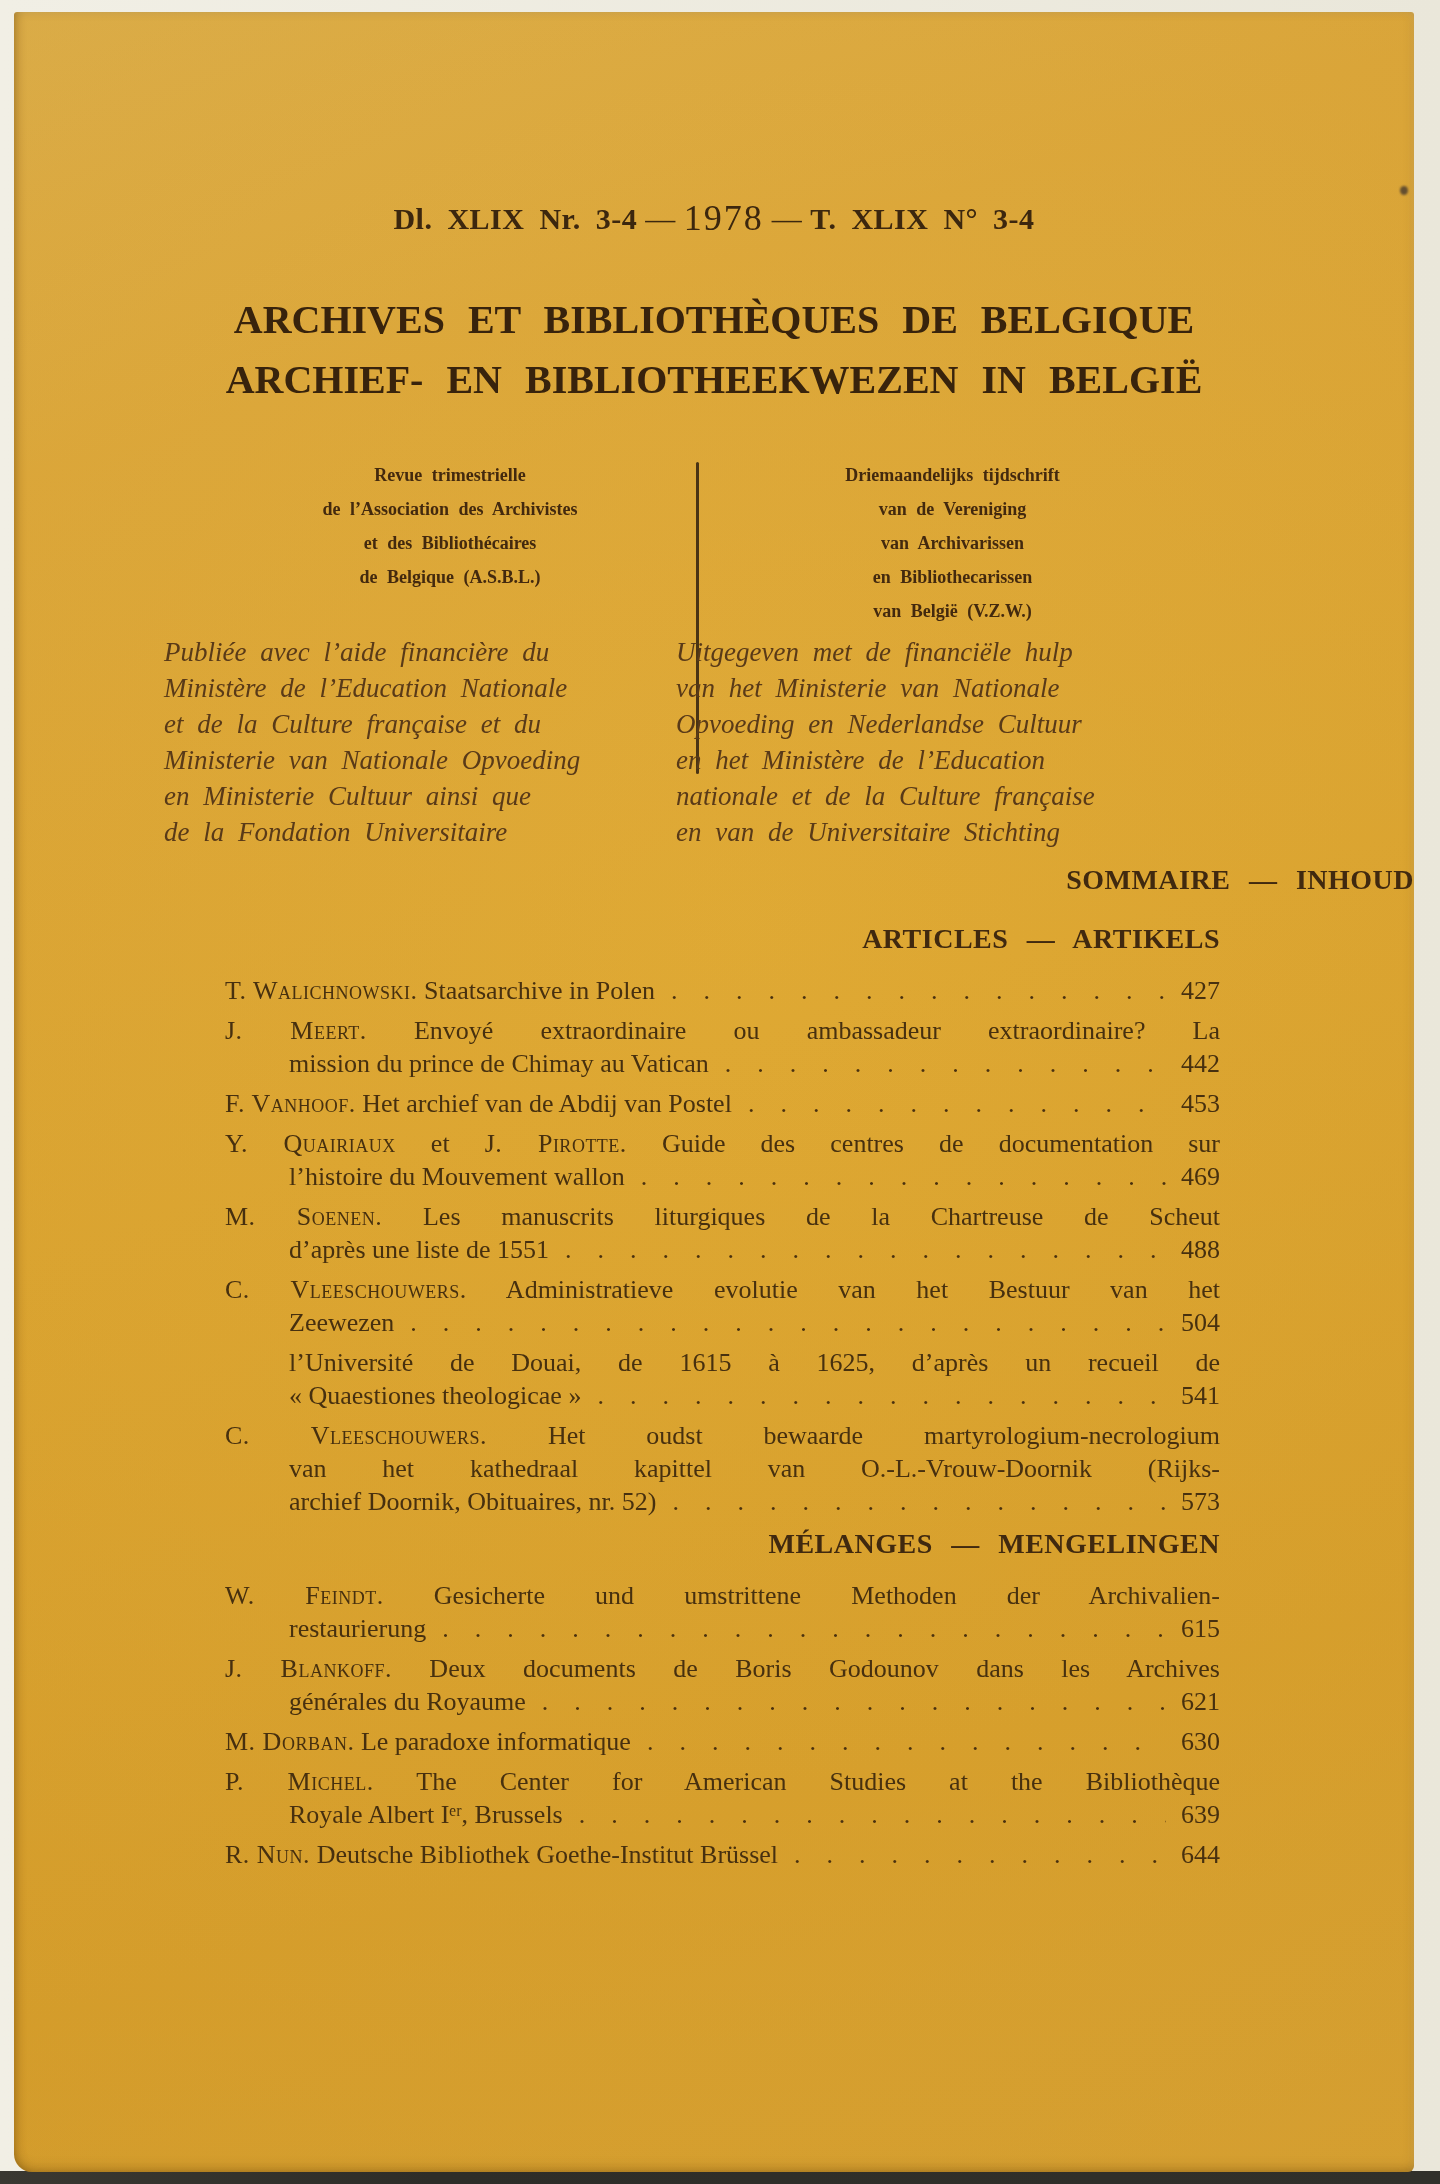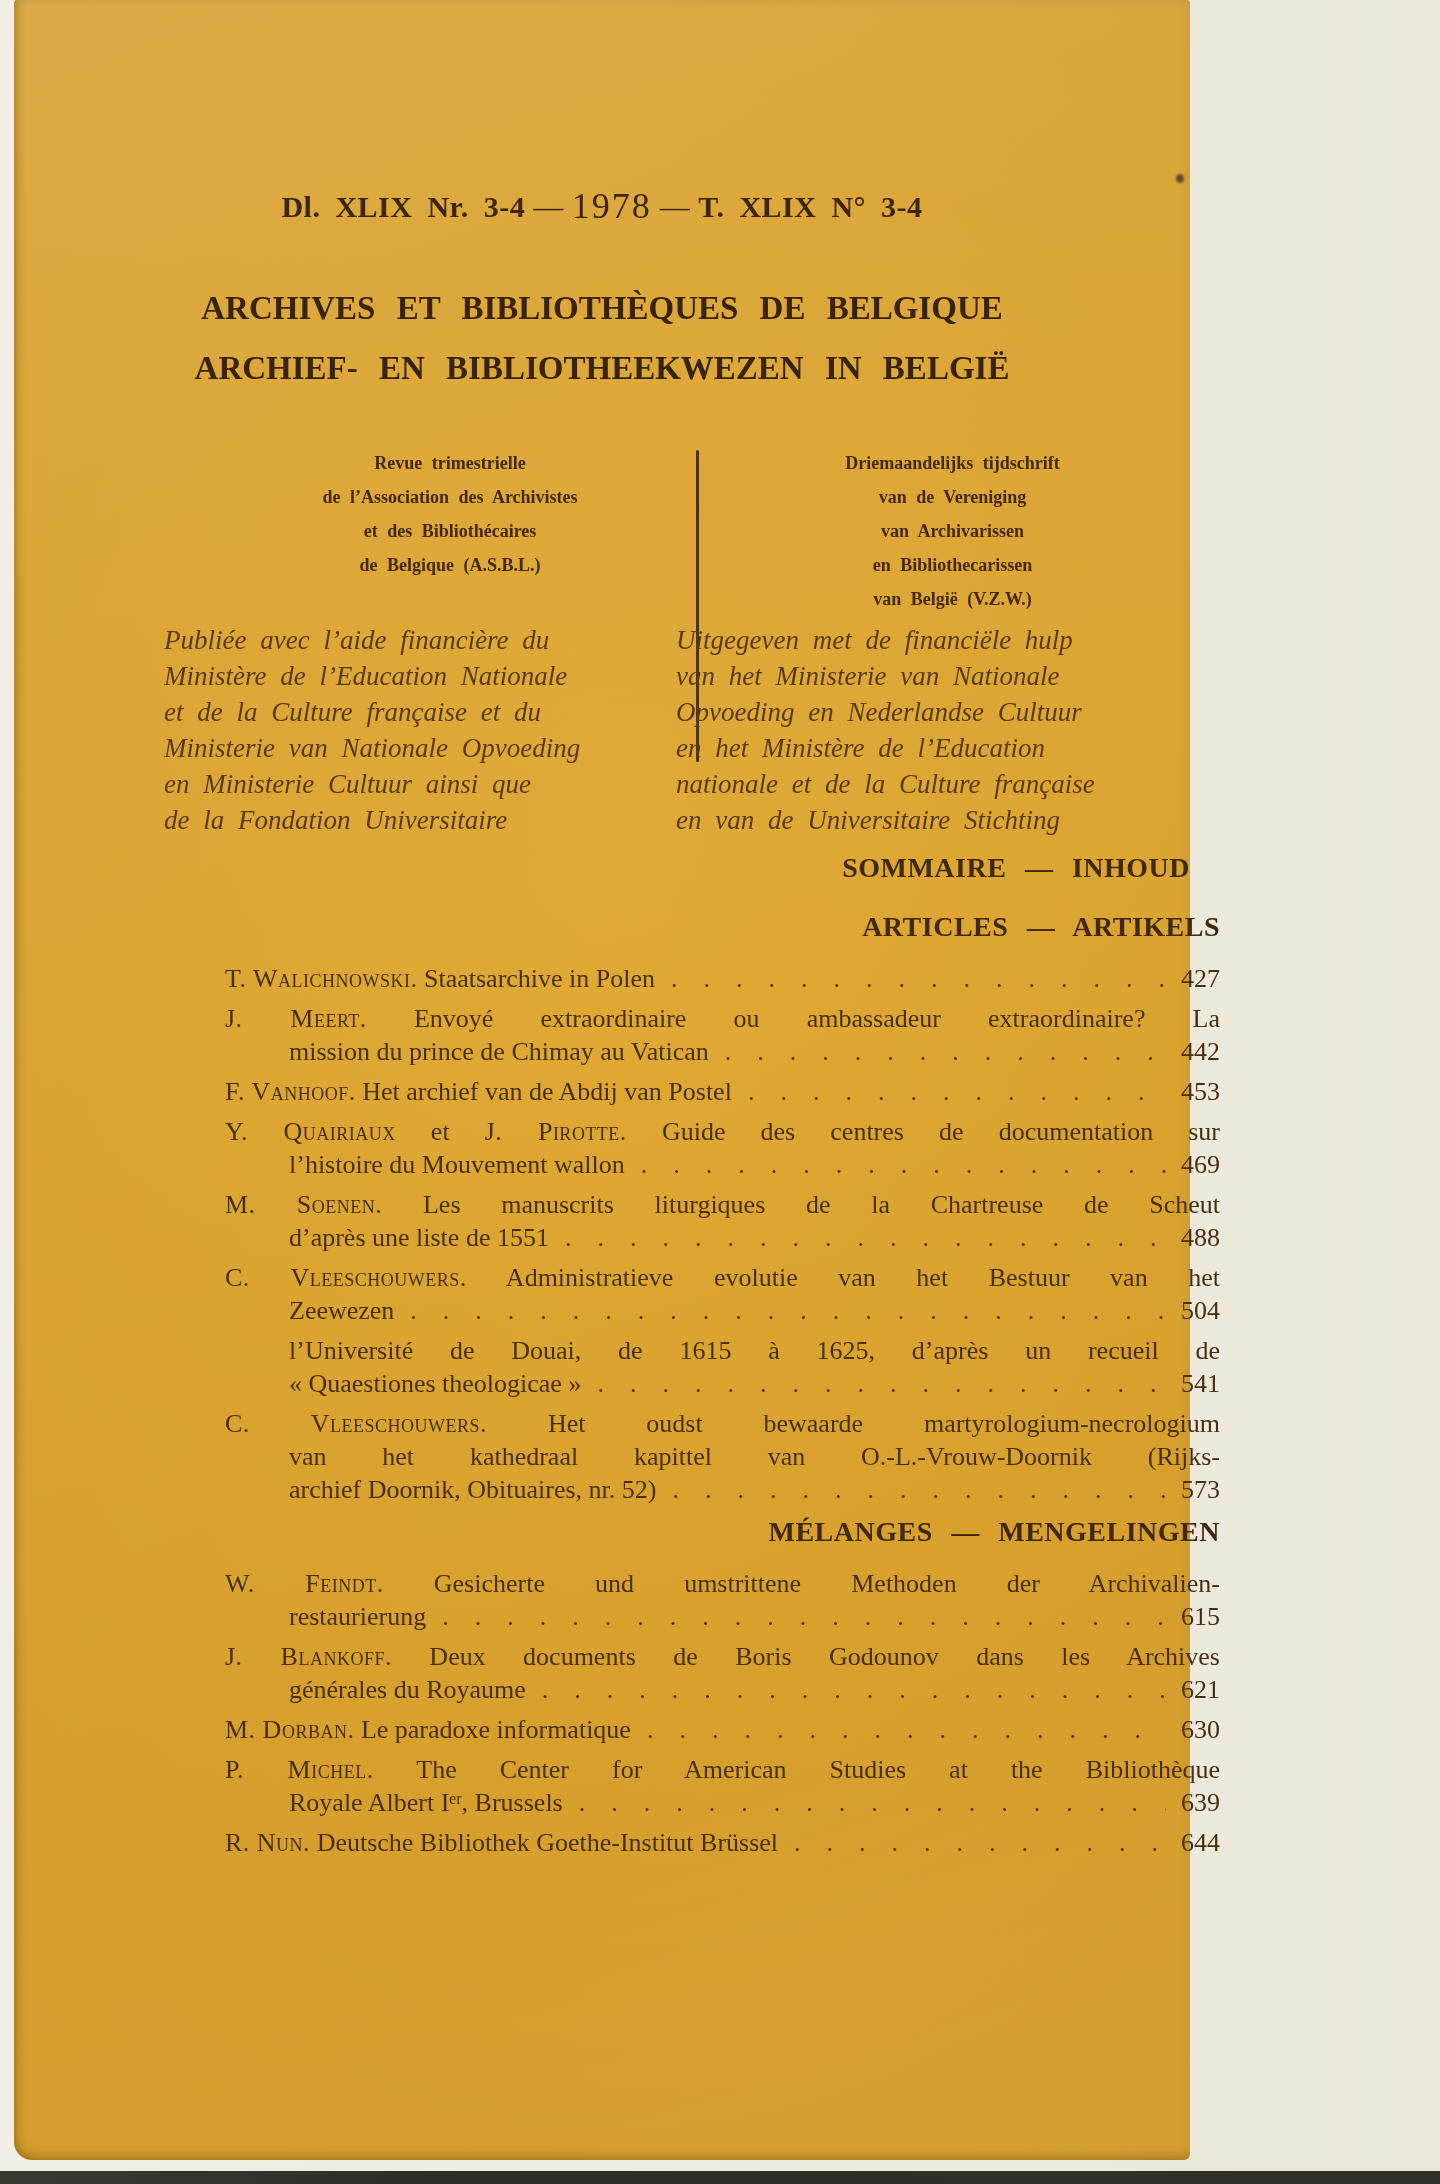--- a/index.html
+++ b/index.html
@@ -15,22 +15,22 @@
     background: linear-gradient(90deg, #f1efe5 0%, #eae7da 100%);
   }
   
   .bottom-shadow {
     position: absolute; left: 0; right: 0; bottom: 0; height: 13px;
     background: linear-gradient(90deg, #3a3831, #2e2d28 30%, #31302a 100%);
   }
   
   .cover {
     position: absolute;
-    left: 14px; top: 0;
-    width: 1176px; height: 2160px;
+    left: 14px; top: 12px;
+    width: 1400px; height: 2160px;
     border-radius: 3px 3px 6px 18px;
     background:
       radial-gradient(130% 95% at 52% 42%, rgba(255,200,60,0.10) 0%, rgba(150,85,5,0.10) 100%),
       linear-gradient(163deg, #ddb04c 0%, #dca83c 18%, #dba532 48%, #d7a02d 78%, #d8a334 100%);
     box-shadow:
       inset 4px 0 12px -4px rgba(95,60,8,0.45),
       inset 0 -5px 16px -7px rgba(70,45,5,0.45),
       inset -3px 3px 10px -6px rgba(255,240,195,0.55);
     color: #40290f;
   }
@@ -49,21 +49,21 @@
     color: #3c270e;
   }
   .issue-line .dash { font-weight: normal; margin: 0 8px; }
   .issue-line .year {
     font-weight: normal; font-size: 36px; letter-spacing: 2px;
     position: relative; top: 1px;
   }
   .title {
     position: absolute; top: 278px; left: 0; width: 100%;
     margin: 0; text-align: center;
-    font-size: 33px; font-weight: bold; line-height: 60px;
+    font-size: 40px; font-weight: bold; line-height: 60px;
     word-spacing: 13px; letter-spacing: 0px;
     color: #38230c;
   }
   .title .tl { display: block; }
 
   
   .two-col { position: absolute; top: 446px; left: 0; width: 100%; }
   .divider {
     position: absolute; left: 682px; top: 4px;
     width: 3px; height: 312px;

